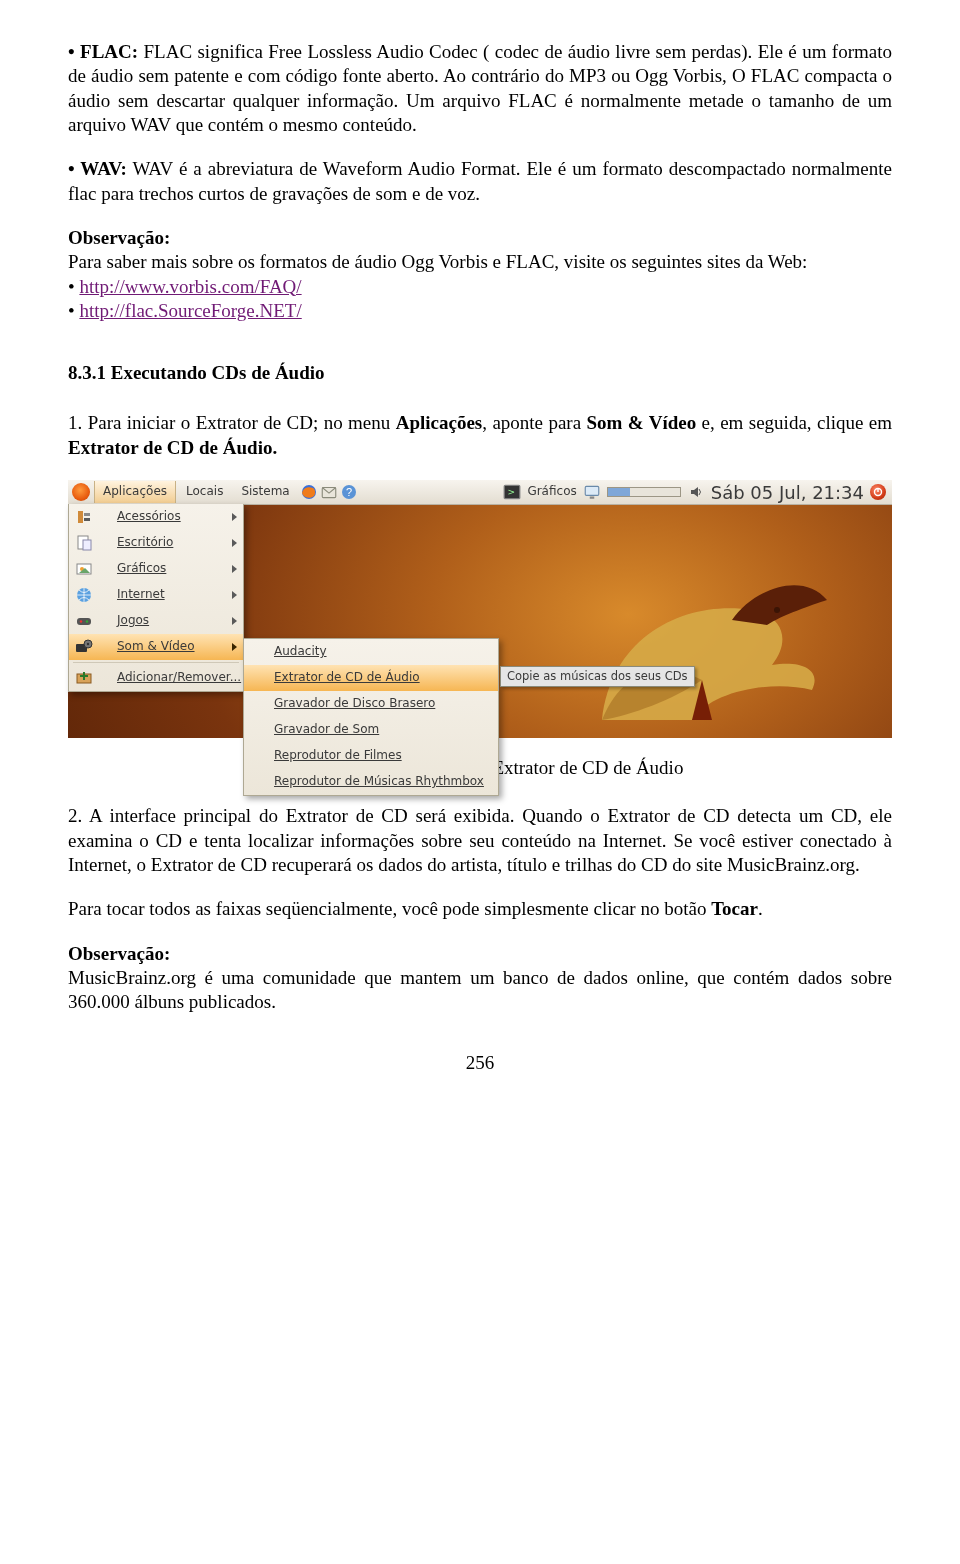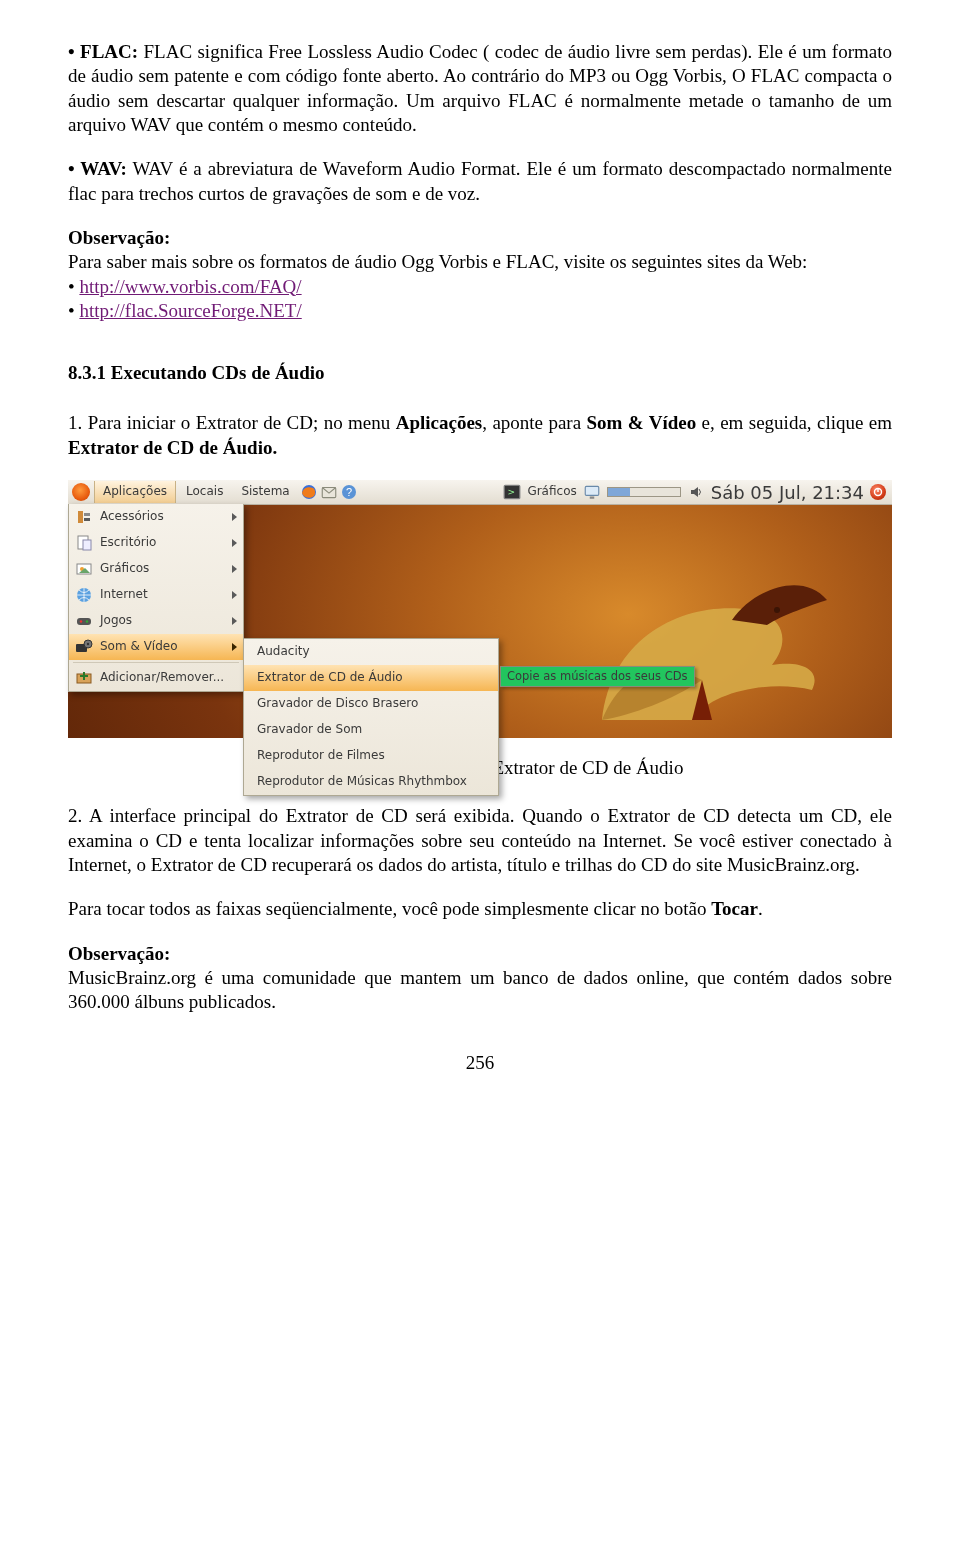--- a/index.html
+++ b/index.html
@@ -126,22 +126,23 @@
     width: 174px;
     background: linear-gradient(#f6f2ea, #ece6d9);
     border: 1px solid #aea893;
     border-top: none;
     box-shadow: 3px 3px 6px rgba(0,0,0,.35);
   }
   .menu-row {
     display: flex; align-items: center;
     height: 26px;
     padding: 0 6px;
-    gap: 7px;
+    gap: 24px;
     cursor: default;
+    text-decoration: underline;
   }
   .menu-row .lbl { flex: 1; }
   .menu-row .arrow {
     width: 0; height: 0;
     border-top: 4px solid transparent;
     border-bottom: 4px solid transparent;
     border-left: 5px solid #5a5a5a;
   }
   .menu-row.sel {
     background: linear-gradient(#ffe3b3, #f6b653);
@@ -166,21 +167,21 @@
     box-shadow: 3px 3px 6px rgba(0,0,0,.35);
   }
   .submenu .menu-row.sel {
     background: linear-gradient(#ffe3b3, #f6b653);
   }
 
   
   .tooltip {
     position: absolute;
     top: 186px; left: 432px;
-    background: #22c55e;
+    background: #e5e5e5;
     border: 1px solid #8a8a7a;
     padding: 2px 6px;
     font-size: 11.5px;
     box-shadow: 2px 2px 3px rgba(0,0,0,.3);
   }
 </style>
 </head>
 <body>
 
 <div class="page">

